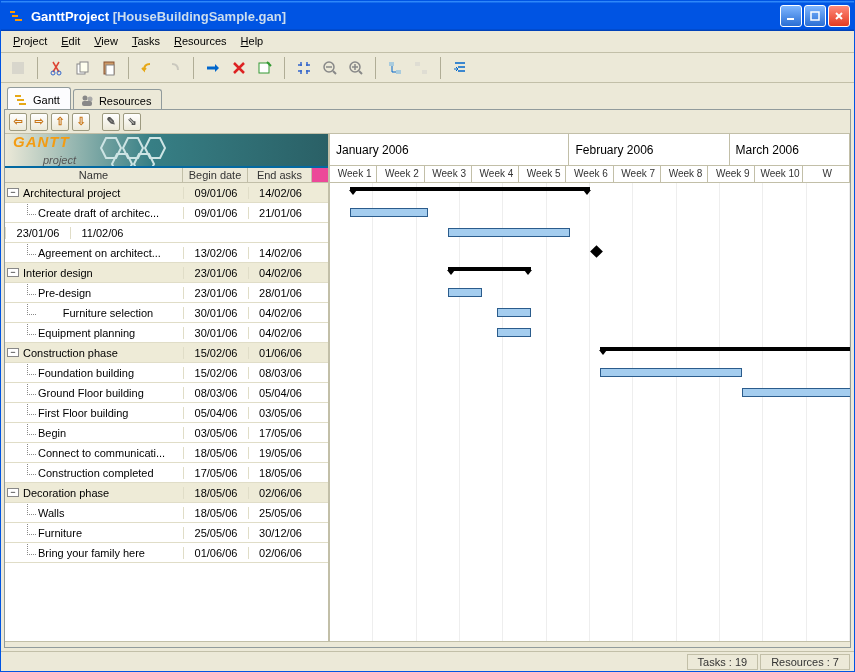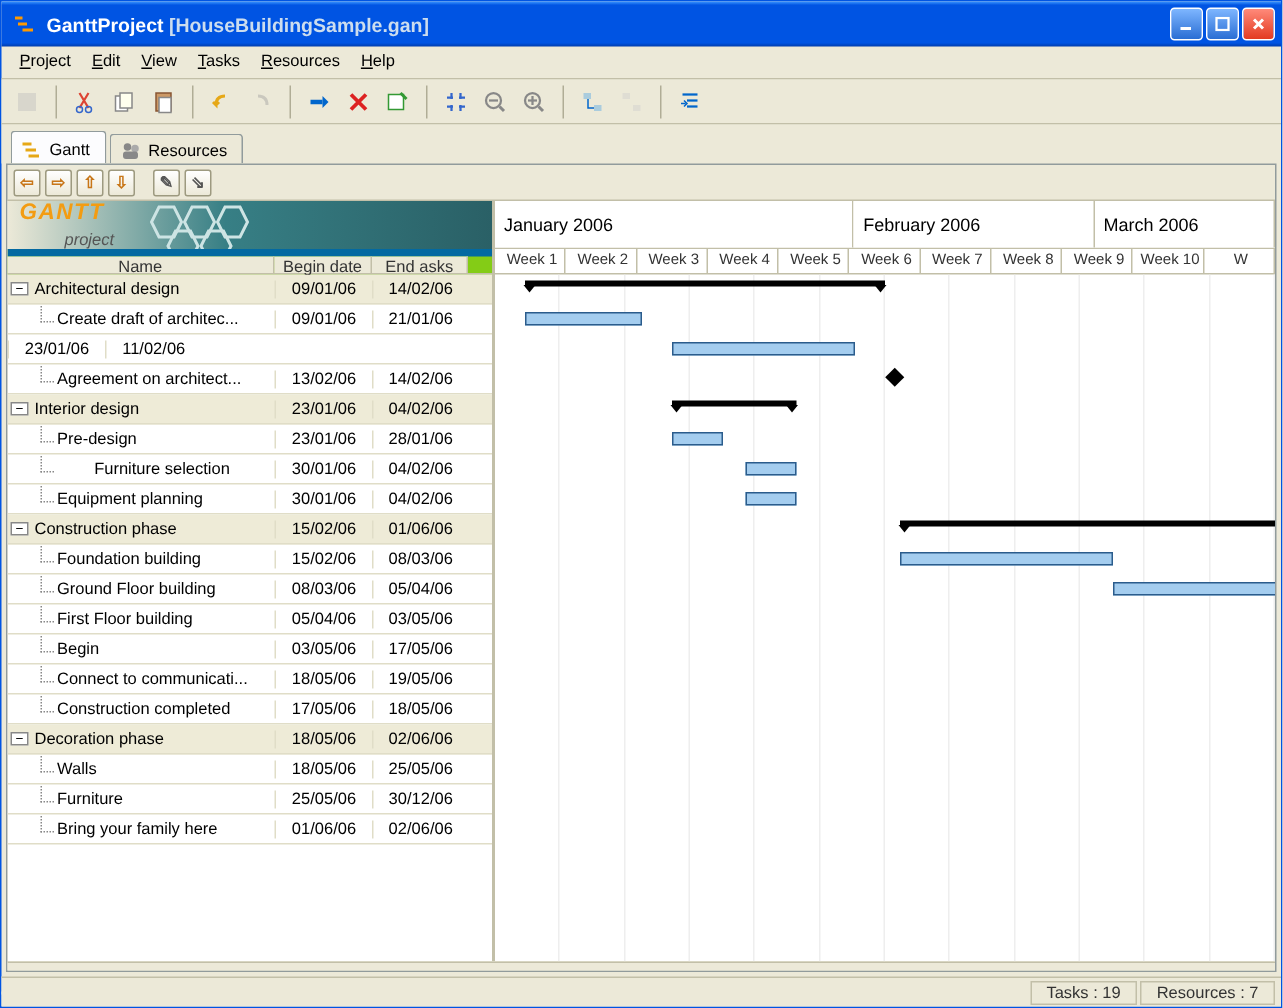--- a/index.html
+++ b/index.html
@@ -33,21 +33,21 @@
 .subtoolbar { height:24px; display:flex; align-items:center; padding: 2px 4px; gap:3px; border-bottom:1px solid #c2bfa8;}
 .navbtn { width:18px; height:18px; border:1px solid #9d9a80; background: linear-gradient(to bottom,#fff,#ece9d8); border-radius:2px; display:flex;align-items:center;justify-content:center; font-size:11px; color:#c87618; cursor:pointer; font-weight:bold;}
 .navbtn.g { color:#555; }
 
 .split { flex:1; display:flex; overflow:hidden; }
 .leftpane { width:325px; display:flex; flex-direction:column; border-right:2px solid #c2bfa8; background:#fff;}
 .logo { height:32px; background: linear-gradient(to right,#ece9d8 0%,#377f85 45%, #2a6066 100%); display:flex; align-items:center; padding-left:8px; font-size:15px; }
 .logo b { color:#f39c12; font-weight:bold; font-style:italic; letter-spacing:1px;}
 .logo i { color:#555; font-size:11px; font-style:italic;}
 
-.gridhead { display:flex; height:17px; border-top:5px solid #0369a1; border-bottom:1px solid #c2bfa8; background:#84cc16;}
+.gridhead { display:flex; height:17px; border-top:2px solid #0369a1; border-bottom:1px solid #c2bfa8; background:#ec4899;}
 .gridhead div { font-size:11px; text-align:center; border-right:1px solid #c2bfa8; padding-top:1px; color:#333; background:#ece9d8;}
 .gh-name { width:178px;} .gh-begin{width:65px;} .gh-end{width:64px;}
 
 .treegrid { flex:1; overflow:hidden; font-size:11px; }
 .trow { display:flex; height:20px; align-items:center; border-bottom: 1px solid #e0ddc7;}
 .trow.group { background:#eeebd7; }
 .trow .expander { width:12px; display:inline-flex; justify-content:center; margin-left:2px; margin-right:2px; background:#fff; border:1px solid #888; height:9px; font-size:9px; line-height:7px; color:#000; cursor:pointer;}
 .trow .tname { flex:0 0 auto; overflow:hidden; text-overflow:ellipsis; white-space:nowrap; padding-left:2px;}
 .trow .col { width:65px; text-align:center; border-left:1px solid #e0ddc7;}
 .trow .col.end{width:64px;}
@@ -268,21 +268,21 @@
         </div>
         <div class="gridhead">
           <div class="gh-name">Name</div>
           <div class="gh-begin">Begin date</div>
           <div class="gh-end">End asks</div>
         </div>
         <div class="treegrid" id="treegrid">
             <div class="trow group">
               <div class="namecell">
                 <span class="expander">−</span>
-                <span class="tname" style="width: 158px;">Architectural design</span>
+                <span class="tname" style="width: 158px;">Architectural project</span>
               </div>
               <div class="col">09/01/06</div>
               <div class="col end">14/02/06</div>
             </div>
             <div class="trow child">
               <div class="namecell">
                 <span class="tname" style="width: 142px;">Create draft of architec...</span>
               </div>
               <div class="col">09/01/06</div>
               <div class="col end">21/01/06</div>

